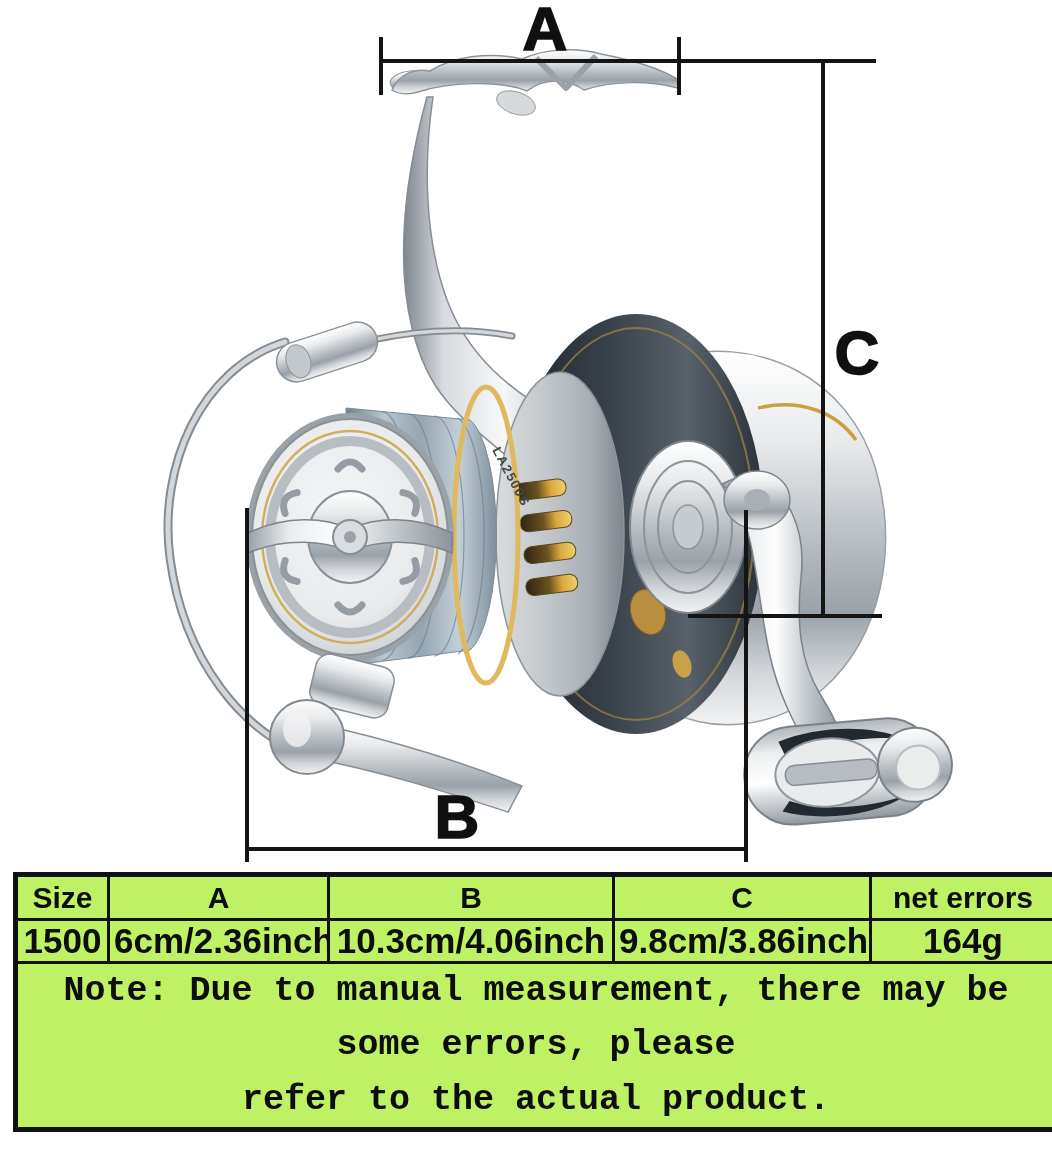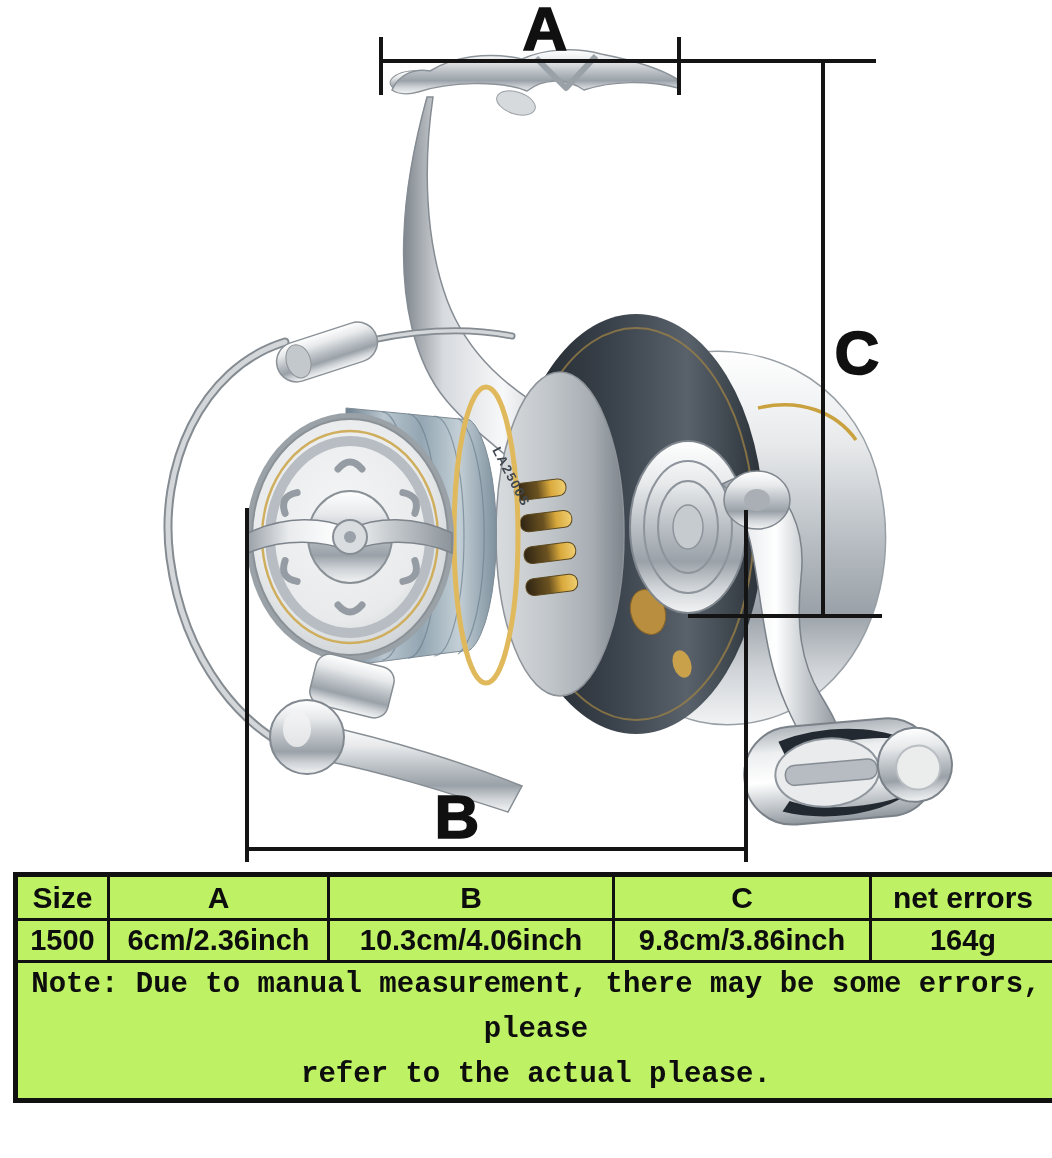--- a/index.html
+++ b/index.html
@@ -17,21 +17,21 @@
   table.spec{
     position:absolute;left:13px;top:872px;width:1041px;
     border-collapse:collapse;table-layout:fixed;
     border:5px solid #111111;background:#bef264;
   }
   table.spec th,table.spec td{
     border:3px solid #111111;text-align:center;vertical-align:middle;
     font-weight:bold;color:#0d0d0d;padding:0 4px;overflow:hidden;
   }
   table.spec th{height:41px;font-size:30px;}
-  table.spec td{height:39px;font-size:29px;}
+  table.spec td{height:39px;font-size:35px;}
   td.note-cell{height:100px;font-size:29px;line-height:1.55;padding:6px 18px;font-family:Liberation Mono, monospace;}
 </style>
 </head>
 <body>
 
 <div class="stage">
 
   <svg class="reel-svg" width="1052" height="872" viewBox="0 0 1052 872">
     <defs>
       <linearGradient id="chromeV" x1="0" y1="0" x2="0" y2="1">
@@ -230,18 +230,18 @@
       <tr>
         <td>1500</td>
         <td>6cm/2.36inch</td>
         <td>10.3cm/4.06inch</td>
         <td>9.8cm/3.86inch</td>
         <td>164g</td>
       </tr>
       <tr>
         <td class="note-cell" colspan="5">
           <div>Note: Due to manual measurement, there may be some errors, please</div>
-          <div>refer to the actual please.</div>
+          <div>refer to the actual product.</div>
         </td>
       </tr>
     </tbody>
   </table>
 </div>
 
 </body></html>

